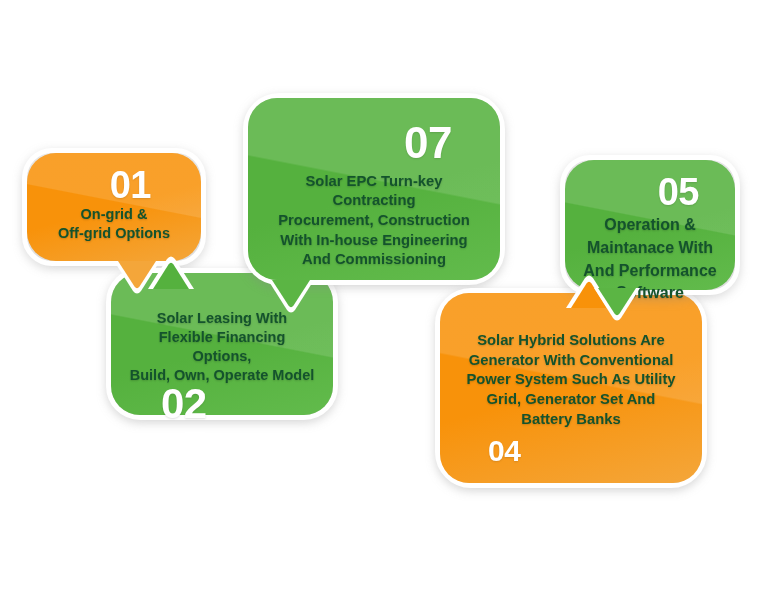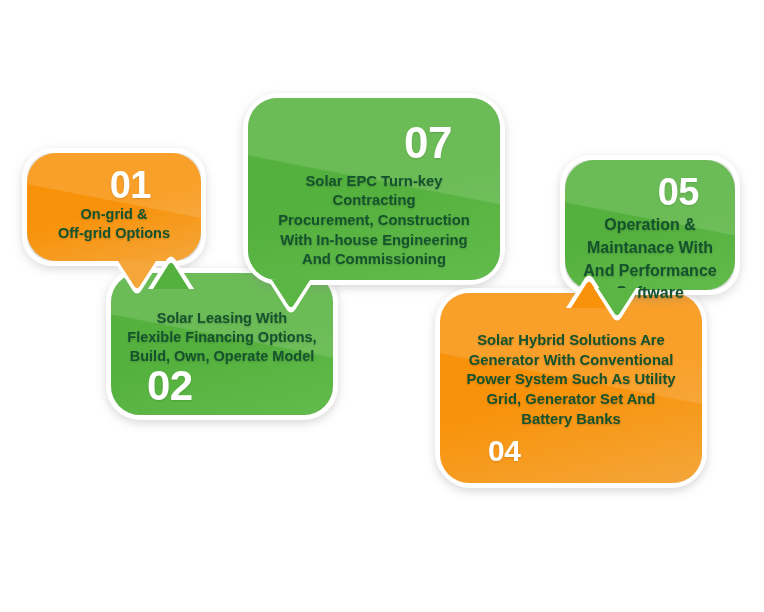--- a/index.html
+++ b/index.html
@@ -98,21 +98,21 @@
   
   
   #card-01 { left: 22px;  top: 148px; width: 184px; height: 118px; border-radius: 30px; }
   #card-01 .content { padding: 12px 14px 10px; justify-content: flex-start; }
   #card-01 .num { font-size: 38px; text-align: right; padding-right: 36px; margin-top: 2px; }
   #card-01 .body-text { font-size: 14.5px; line-height: 1.28; margin-top: 2px; }
   #tail-01 { left: 114px; top: 261px; }
 
   
   #card-02 { left: 106px; top: 268px; width: 232px; height: 152px; }
-  #card-02 .content { padding: 36px 4px 10px; justify-content: flex-start; }
+  #card-02 .content { padding: 36px 18px 10px; justify-content: flex-start; }
   #card-02 .body-text { font-size: 14.5px; line-height: 1.30; }
   #card-02 .num { font-size: 42px; text-align: left; padding-left: 32px; }
   #tail-02 { left: 148px; top: 255px; }
 
   
   #card-03 { left: 243px; top: 93px;  width: 262px; height: 192px; border-radius: 36px; }
   #card-03 .content { padding: 14px 16px 12px; justify-content: flex-start; }
   #card-03 .num { font-size: 44px; text-align: right; padding-right: 32px; margin-top: 10px; }
   #card-03 .body-text { font-size: 14.8px; line-height: 1.33; margin-top: 8px; }
   #tail-03 { left: 268px; top: 280px; }

